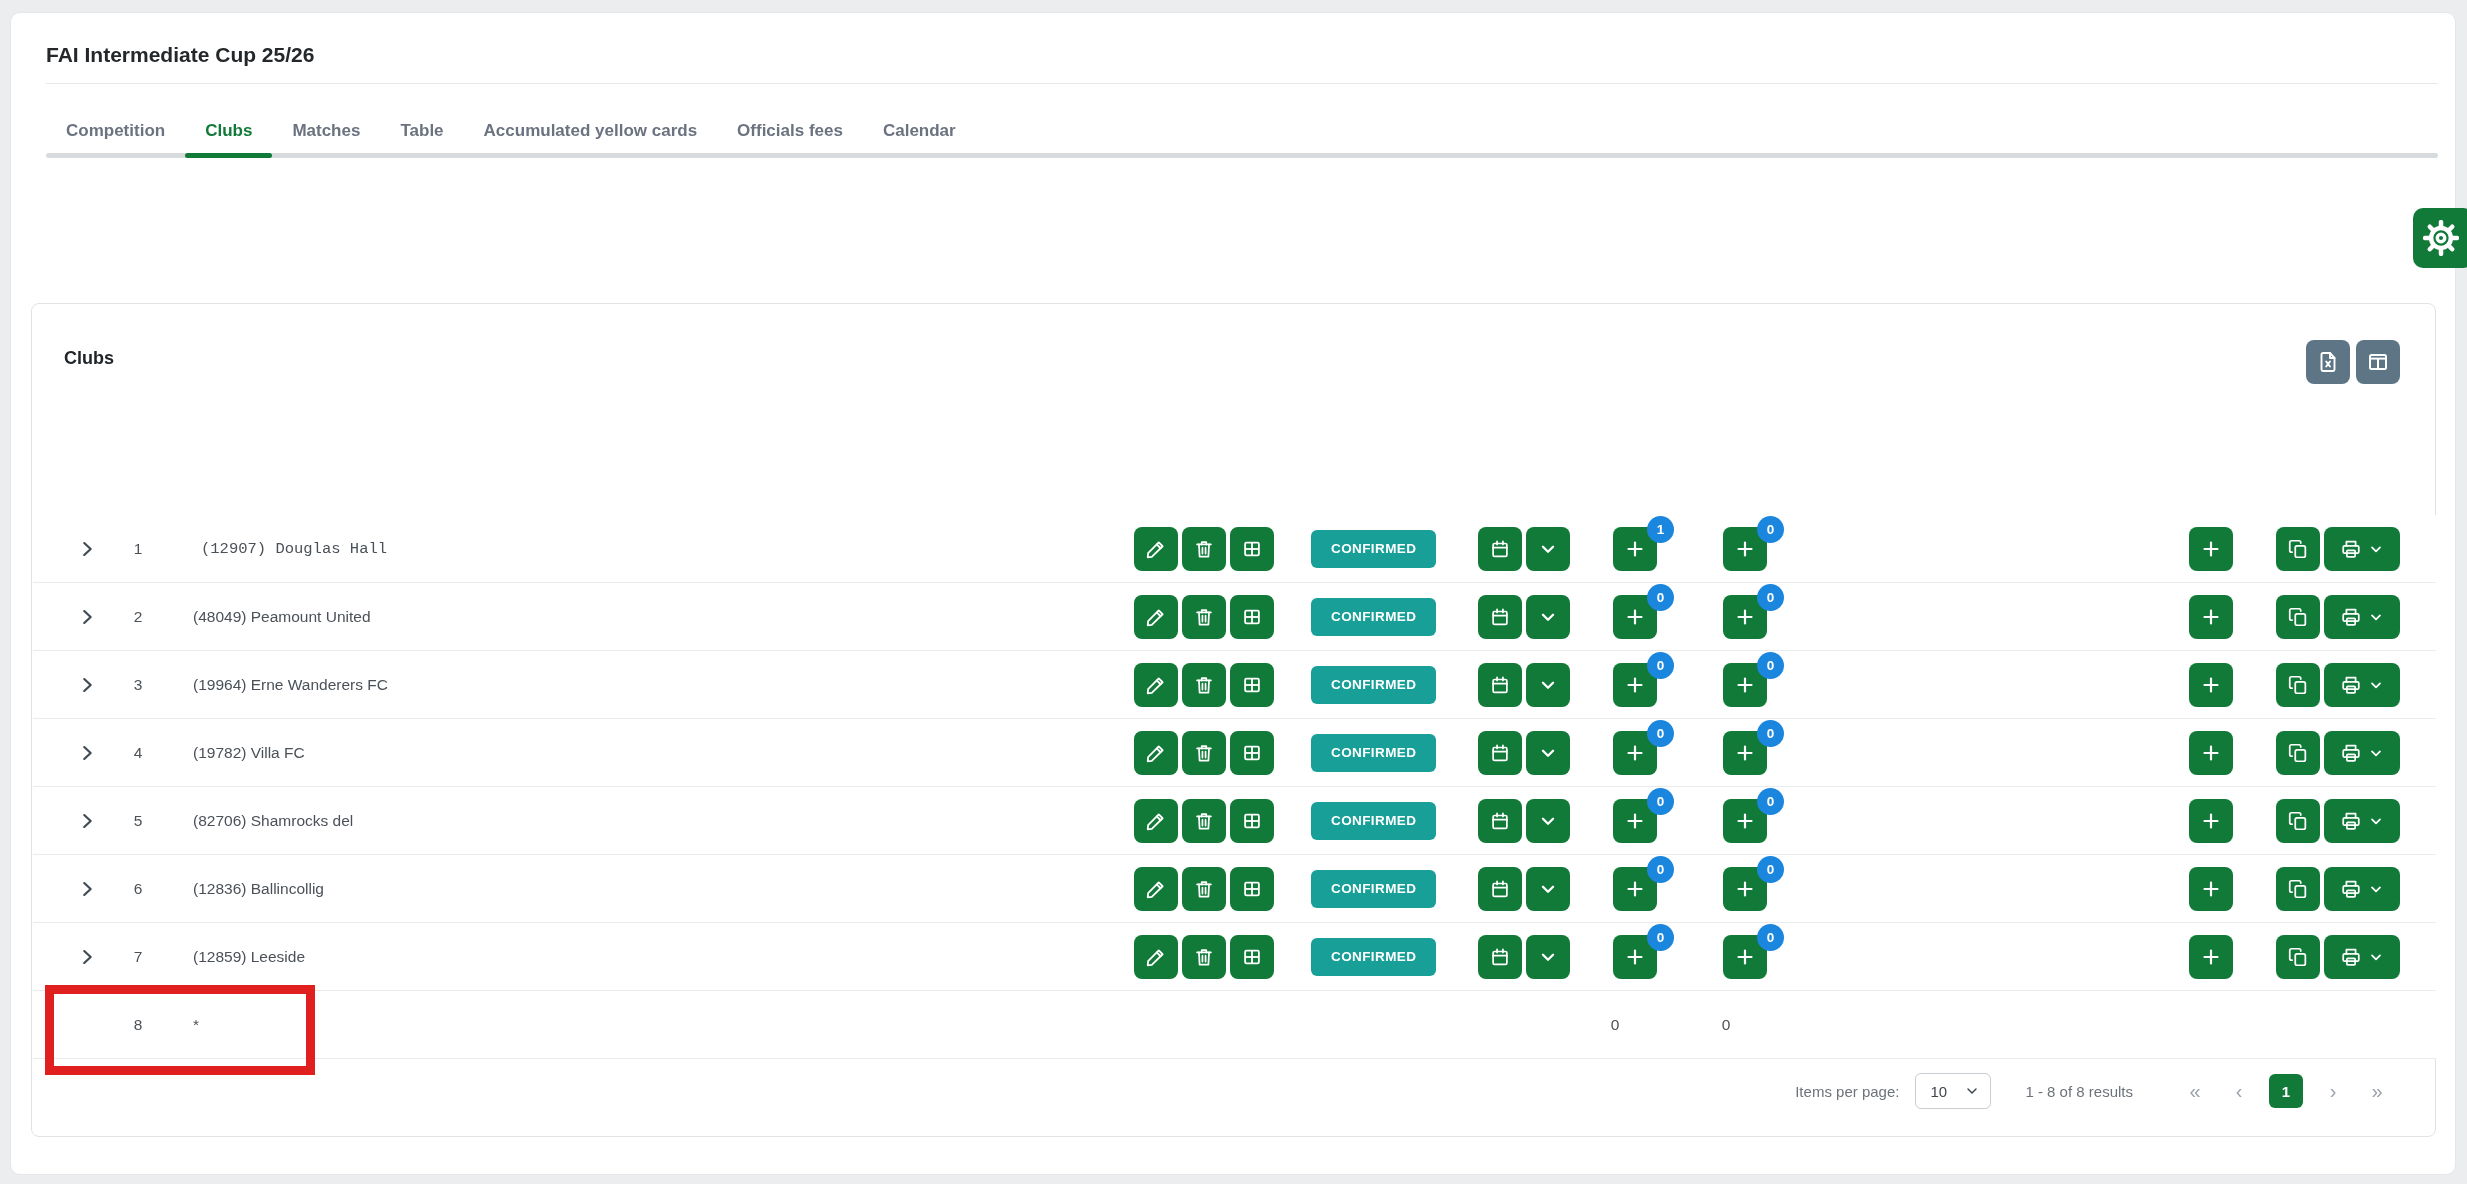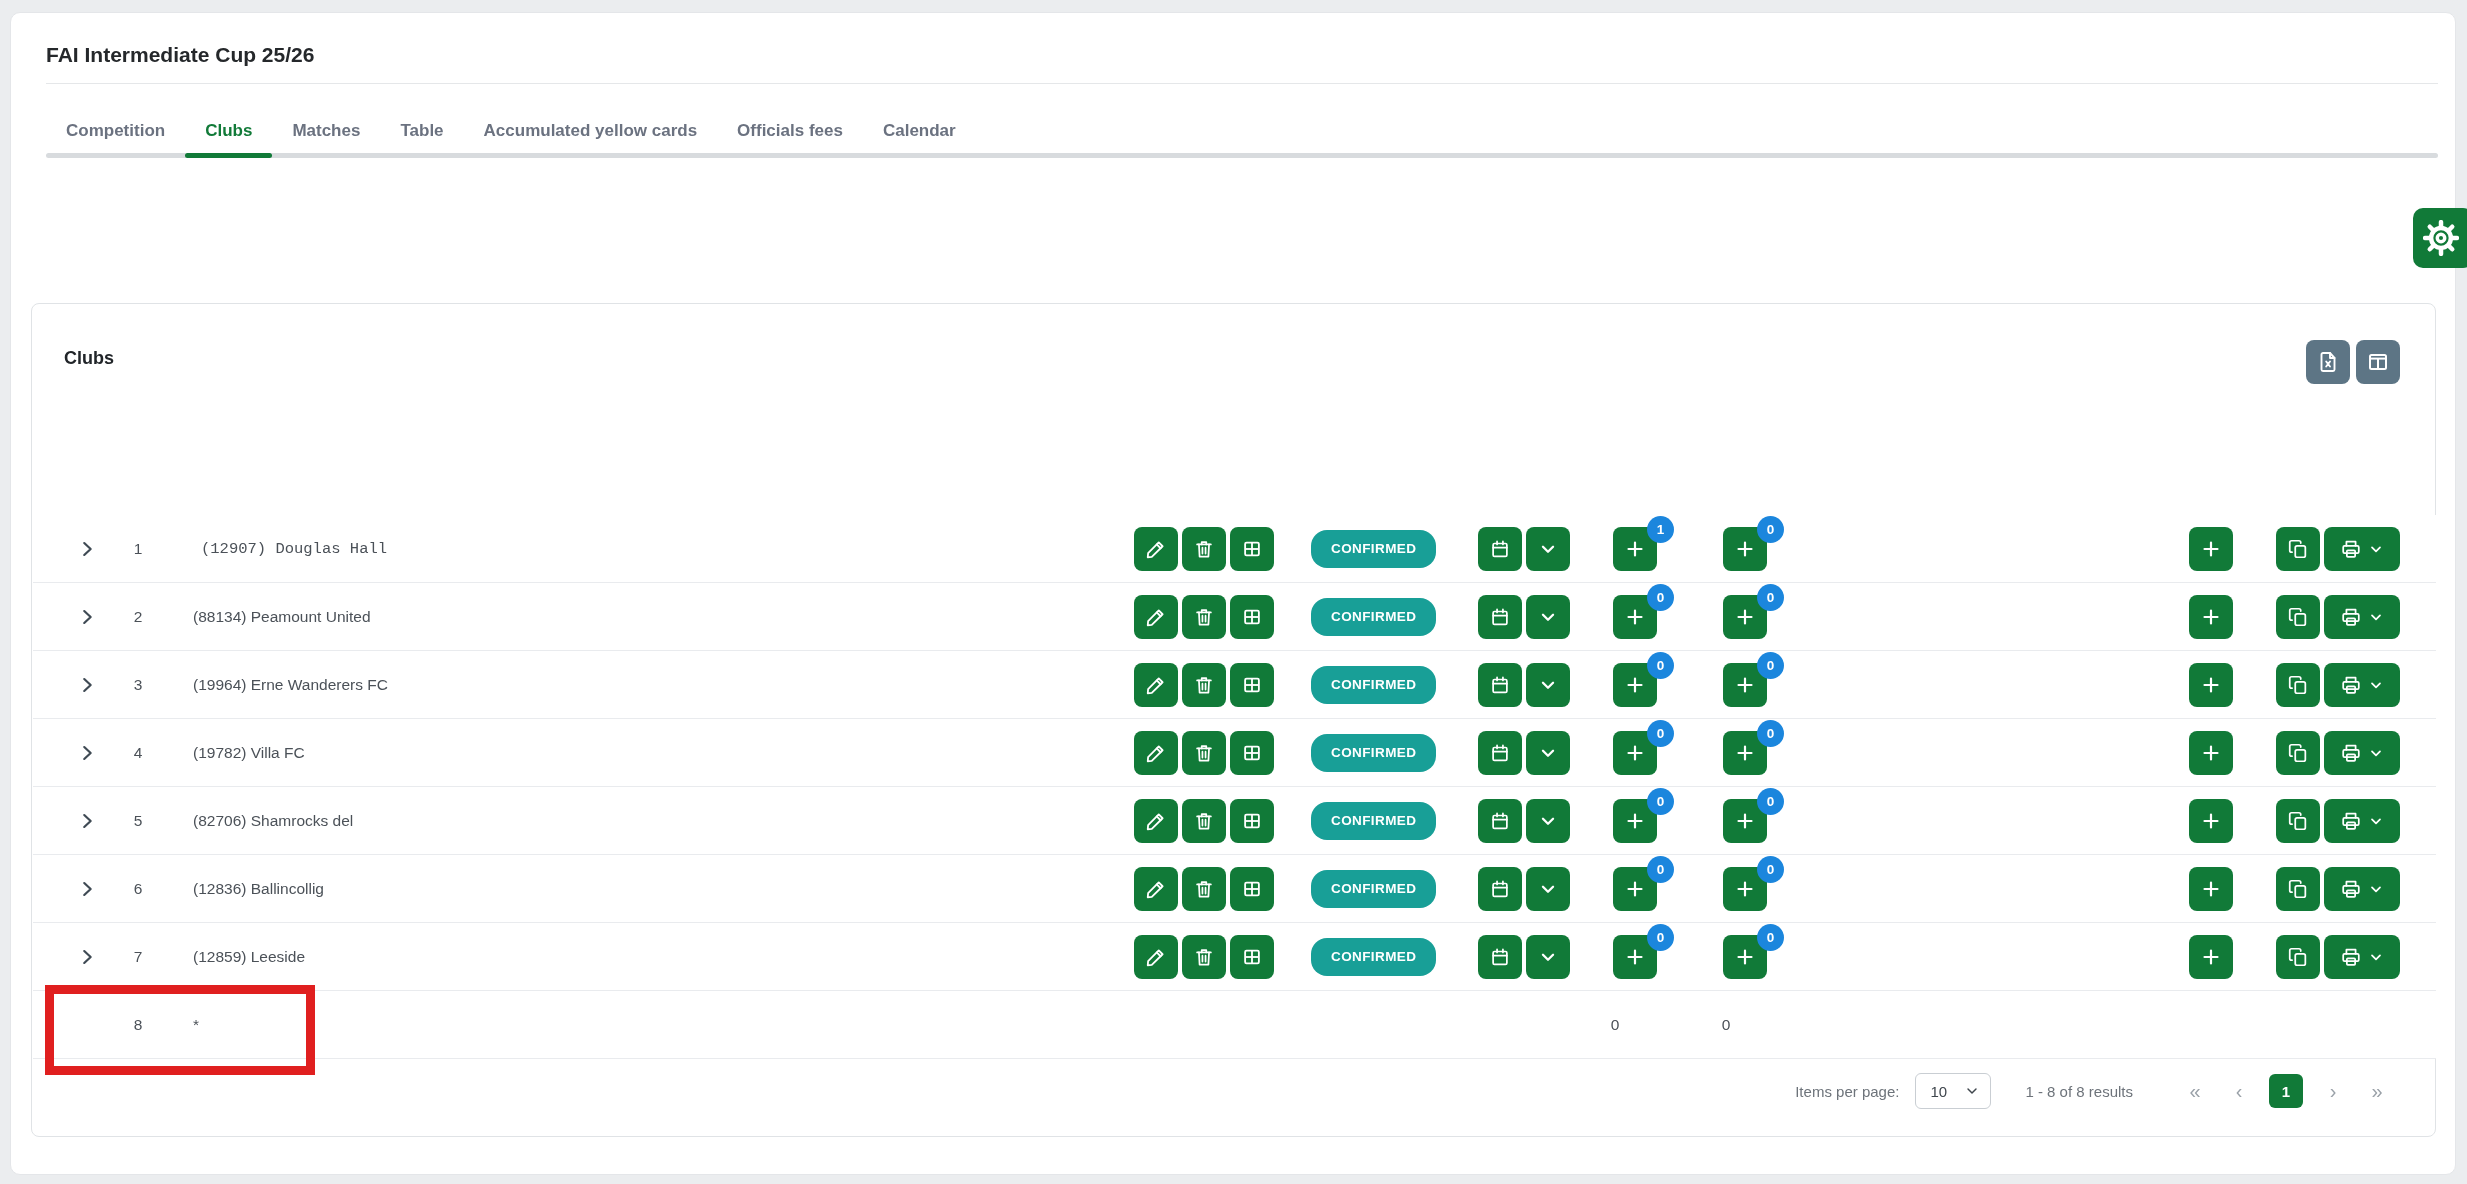--- a/index.html
+++ b/index.html
@@ -42,21 +42,21 @@
   .rows { position:absolute; left:1px; top:211px; width:2403px; }
   .trow { position:relative; height:68px; border-bottom:1px solid #e9ebee; background:#fff; }
   .cell-text { position:absolute; top:50%; transform:translateY(-50%); font-size:15.5px; color:#4b5158; white-space:nowrap; }
   .cell-center { transform:translate(-50%,-50%); }
   .expander { position:absolute; left:42px; top:50%; transform:translateY(-50%); width:24px; height:24px;
               background:none; border:none; cursor:pointer; display:flex; align-items:center; justify-content:center; }
   .sq-btn { position:absolute; top:12px; width:44px; height:44px; border:none; border-radius:8px; background:var(--green);
             display:flex; align-items:center; justify-content:center; cursor:pointer; }
   .wide-btn { position:absolute; top:12px; width:76px; height:44px; border:none; border-radius:8px; background:var(--green);
               display:flex; align-items:center; justify-content:center; gap:6px; cursor:pointer; }
-  .status-badge { position:absolute; left:1278px; top:15px; height:38px; line-height:38px; padding:0 20px; border-radius:16px;
+  .status-badge { position:absolute; left:1278px; top:15px; height:38px; line-height:38px; padding:0 20px; border-radius:6px;
                   background:var(--teal); color:#fff; font-size:13.5px; font-weight:700; letter-spacing:.4px; }
   .count-badge { position:absolute; top:1px; width:27px; height:27px; border-radius:50%; background:var(--blue);
                  color:#fff; font-size:13.5px; font-weight:700; display:flex; align-items:center; justify-content:center; z-index:2; }
 
   .pagination { position:absolute; right:36px; top:757px; height:60px; display:flex; align-items:center; color:#6d737a; font-size:15px; }
   .ipp-label { margin-right:16px; }
   .ipp-select { width:76px; height:36px; border:1px solid #c9ced3; border-radius:6px; background:#fff; margin-right:34px;
                 display:flex; align-items:center; justify-content:space-between; padding:0 10px 0 14px; color:#3f464d; cursor:pointer; }
   .results { margin-right:40px; }
   .pg-arrow { background:none; border:none; color:#9aa1a8; font-size:20px; width:24px; margin:0 10px; cursor:pointer; font-family:inherit; }
@@ -222,21 +222,21 @@
   </div>
           <div class="trow">
     <button class="expander">
       <span>
         <svg width="22" height="22" viewBox="0 0 24 24" fill="none" stroke="#3f4a54" stroke-width="2.4" stroke-linecap="round" stroke-linejoin="round">
           <polyline points="9 5.5 16 12 9 18.5"></polyline>
         </svg>
       </span>
     </button>
     <span class="cell-text cell-center" style="left:105px; top:50%;">2</span>
-    <span class="cell-text" style="left:160px;">(88134) Peamount United</span>
+    <span class="cell-text" style="left:160px;">(48049) Peamount United</span>
 
     <button class="sq-btn" style="left:1101px;">
       <span>
         <svg width="22" height="22" viewBox="0 0 24 24" fill="none" stroke="#fff" stroke-width="2" stroke-linecap="round" stroke-linejoin="round">
           <path d="M15 4.8l4.2 4.2L7.4 20.6 3 21l.4-4.4L15 4.8z"></path>
                   <path d="M12.8 7l4.2 4.2"></path>
         </svg>
       </span>
     </button>
     <button class="sq-btn" style="left:1149px;">

